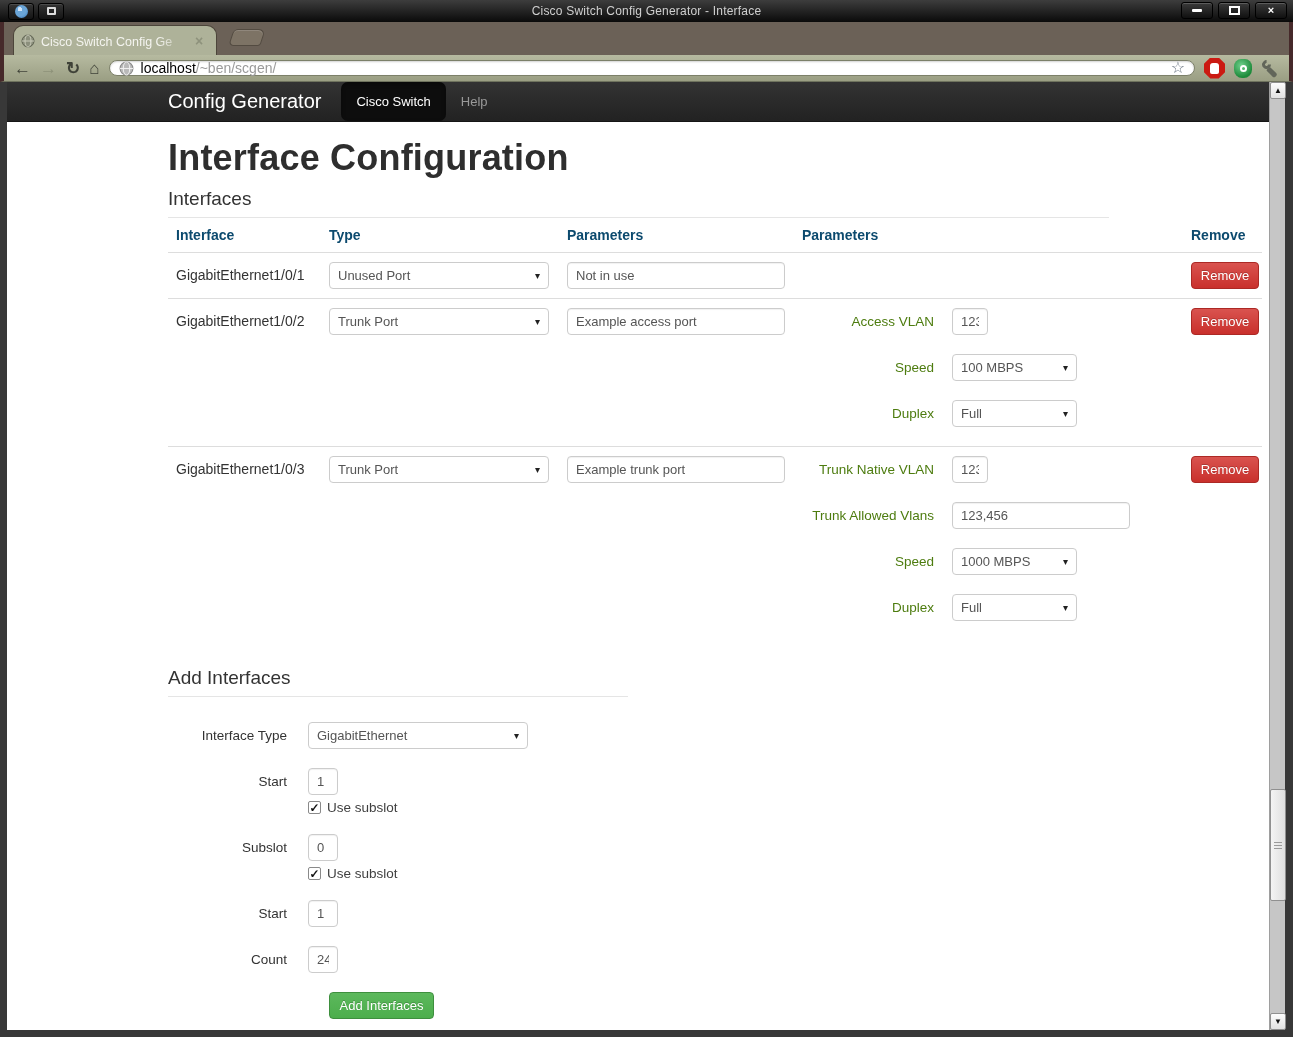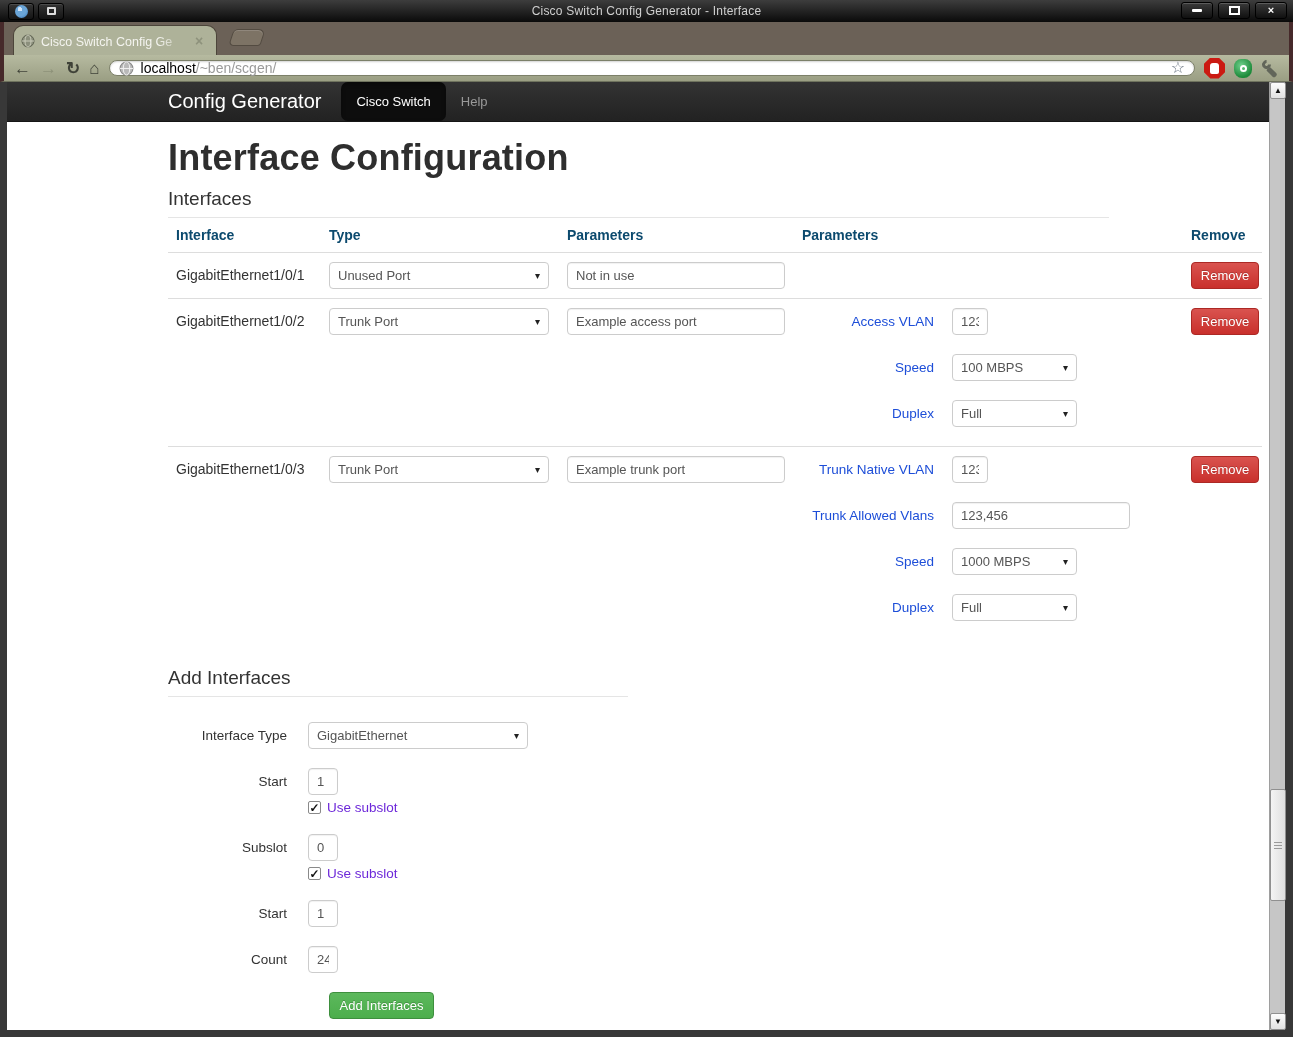--- a/index.html
+++ b/index.html
@@ -149,21 +149,21 @@
   .select{
     height:27px; background:#fff; border:1px solid #ccc; border-radius:4px;
     display:inline-flex; align-items:center; justify-content:space-between;
     padding:0 8px; font-size:13px; color:#555;
   }
   .select .caret{ color:#222; font-size:10px; margin-left:6px; }
   .w220{ width:220px; } .w125{ width:125px; }
 
   .pgroup{ display:flex; align-items:center; margin-bottom:19px; }
   .pgroup:last-child{ margin-bottom:10px; }
-  .pgroup label{ width:150px; text-align:right; padding-right:18px; font-size:13.5px; color:#1d4ed8; }
+  .pgroup label{ width:150px; text-align:right; padding-right:18px; font-size:13.5px; color:#4d7c0f; }
 
   .btn{
     display:inline-flex; align-items:center; justify-content:center;
     height:27px; border-radius:4px; font-size:13px; color:#fff;
     font-family:"Liberation Sans", sans-serif; cursor:default;
   }
   .btn-danger{
     width:68px; background:linear-gradient(#d9534f,#c9302c);
     border:1px solid #ac2925; text-shadow:0 -1px 0 rgba(0,0,0,.2);
   }
@@ -176,21 +176,21 @@
   .addform{ margin-top:25px; }
   .frow{ display:flex; align-items:flex-start; margin-bottom:19px; }
   .frow > label{ width:140px; text-align:right; padding-right:21px; font-size:13.5px; color:#333; padding-top:6px; }
   .fctrl{ display:flex; flex-direction:column; }
   .chkline{ display:flex; align-items:center; gap:6px; margin-top:5px; }
   .chkbox{
     width:13px; height:13px; border:1px solid #8a8a8a; border-radius:2px; background:#fff;
     display:flex; align-items:center; justify-content:center;
     font-size:12px; font-weight:bold; color:#111; line-height:1;
   }
-  .chklabel{ font-size:13.5px; color:#6d28d9; }
+  .chklabel{ font-size:13.5px; color:#404040; }
   .btnrow{ margin-left:161px; margin-bottom:14px; }
 
   
   .scrollbar{
     position:absolute; top:82px; left:1269px; width:16px; height:948px;
     background:#c6c6c6; border-left:1px solid #9e9e9e;
   }
   .sb-btn{
     position:absolute; left:0; width:16px; height:17px;
     background:linear-gradient(#fdfdfd,#e2e2e2);

